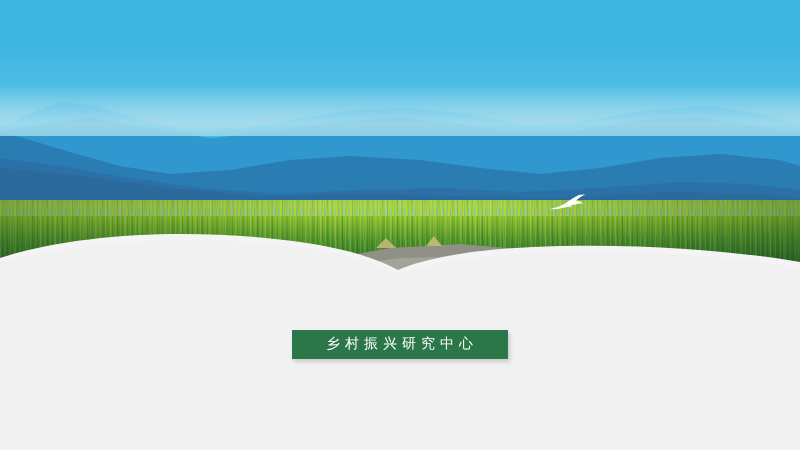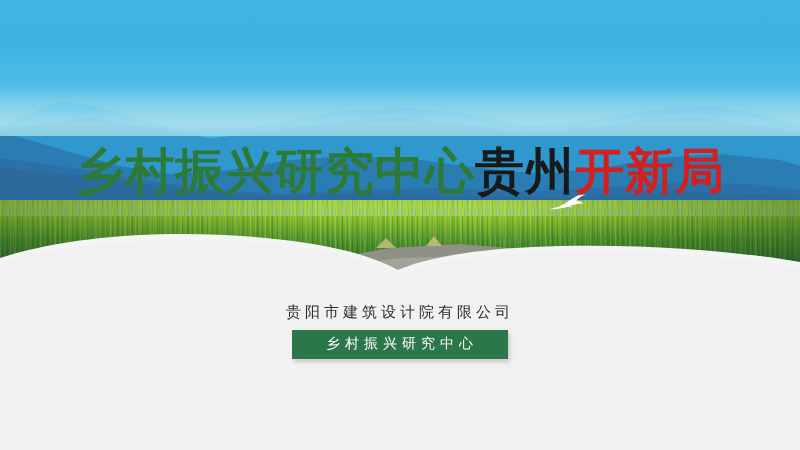--- a/index.html
+++ b/index.html
@@ -243,32 +243,28 @@
   </div>
 
   <div class="bird">
     <svg width="40" height="24" viewBox="0 0 40 24">
       <path d="M2,17 C8,16 13,14 18,11 C22,8 26,5 31,3 C33,2.4 35,2.2 37,2.6 C34,4 31,6 28,8.6 C31,9.2 33,10 35,11.4 C31,11.4 27,12 23,13.6 C17,16 9,18 2,17 Z" fill="#ffffff"></path>
       <path d="M18,11.6 C20,13 22,14.4 25,15.2 C21,15.6 18,14.6 16,13 Z" fill="#f0f6fa"></path>
       <circle cx="36.2" cy="3.1" r="0.7" fill="#8a8a8a"></circle>
     </svg>
   </div>
 
-  <div class="title">
-    <span class="t-green">乡村振兴研究中心</span><span class="t-dark">贵州</span><span class="t-red">开新局</span>
-  </div>
 
   <div class="wave">
     <svg viewBox="0 0 800 85" preserveAspectRatio="none">
       <path d="M0,30 C80,4 200,0 300,14 C350,21 380,32 398,42 C420,32 470,20 560,18 C660,16 740,24 800,34 L800,85 L0,85 Z" fill="#f4f4f4"></path>
       <path d="M0,34 C90,10 210,6 308,20 C356,27 384,38 400,47 C424,36 474,26 562,24 C660,22 742,30 800,40 L800,85 L0,85 Z" fill="#f1f1f1"></path>
     </svg>
   </div>
 
   <div class="lower"></div>
 
-  <div class="company">贵阳市建筑设计院有限公司</div>
 
   <div class="banner-wrap">
     <span class="banner">乡村振兴研究中心</span>
   </div>
 
 </div>
 
 </body></html>

